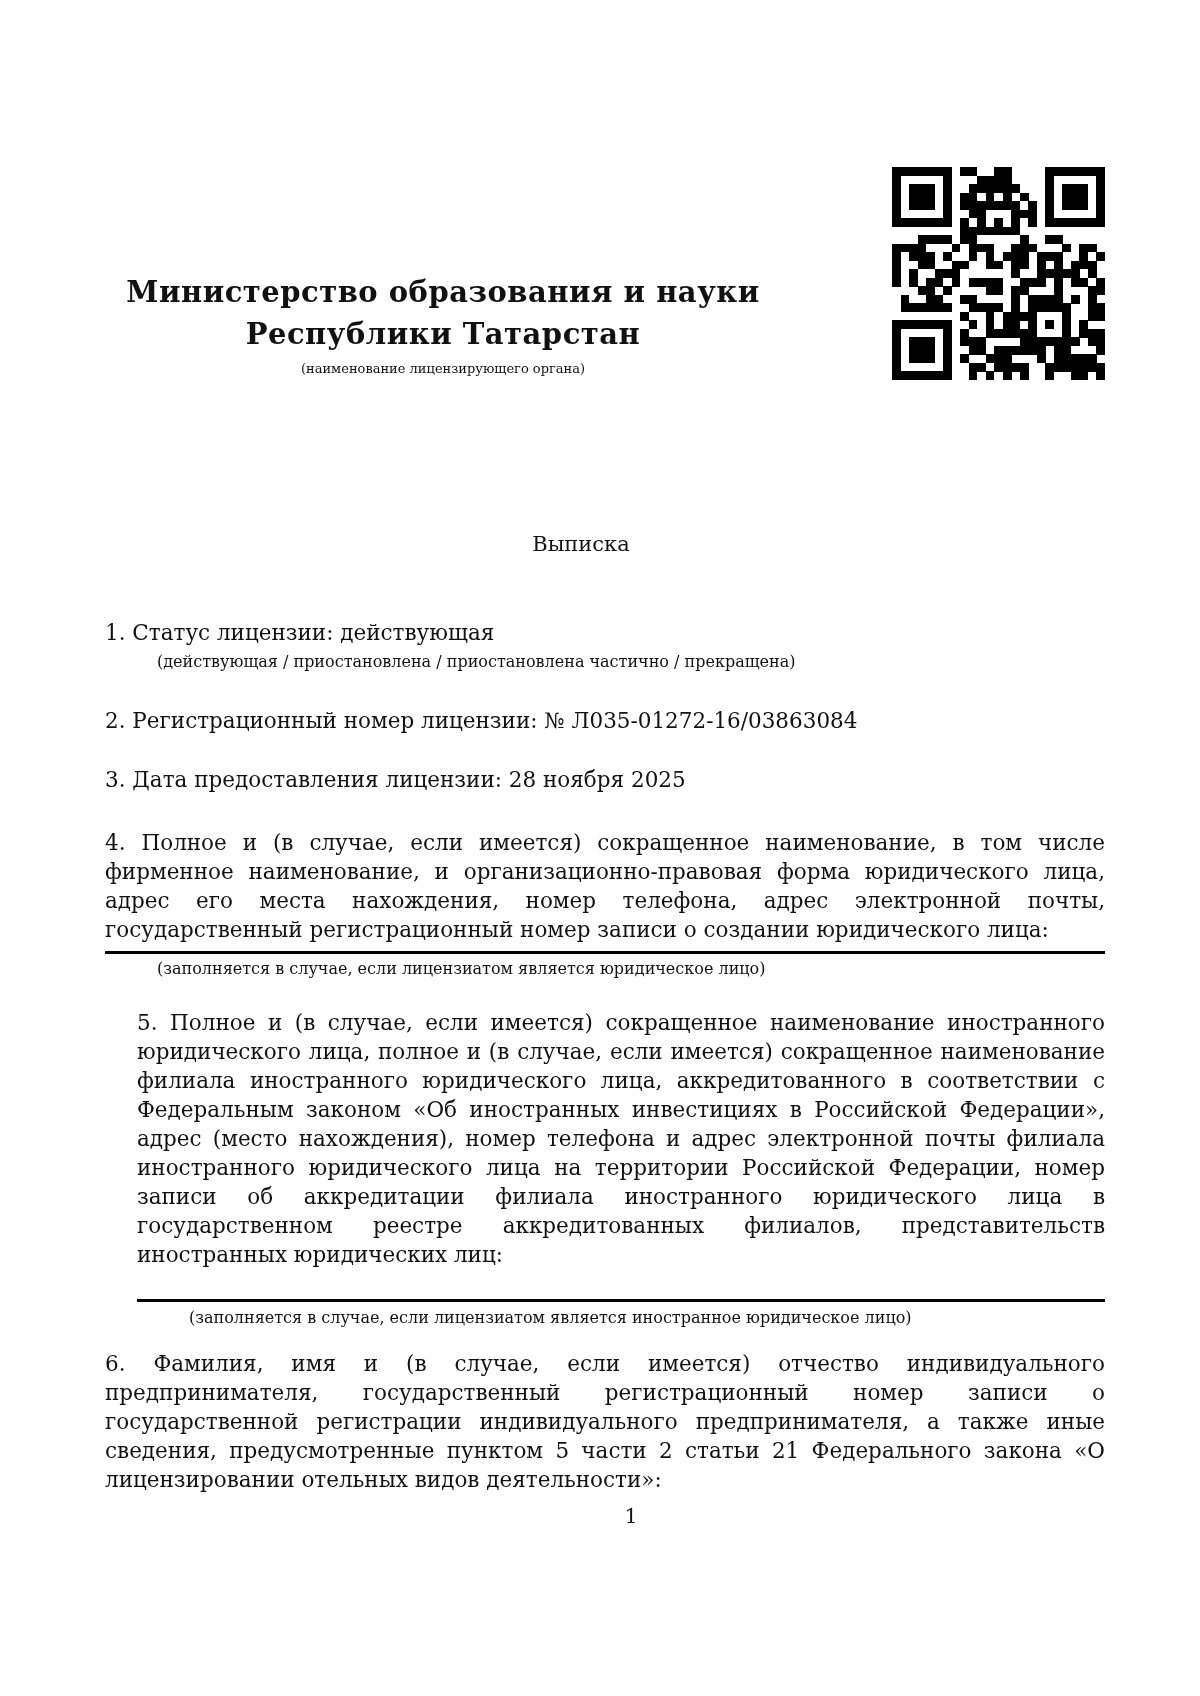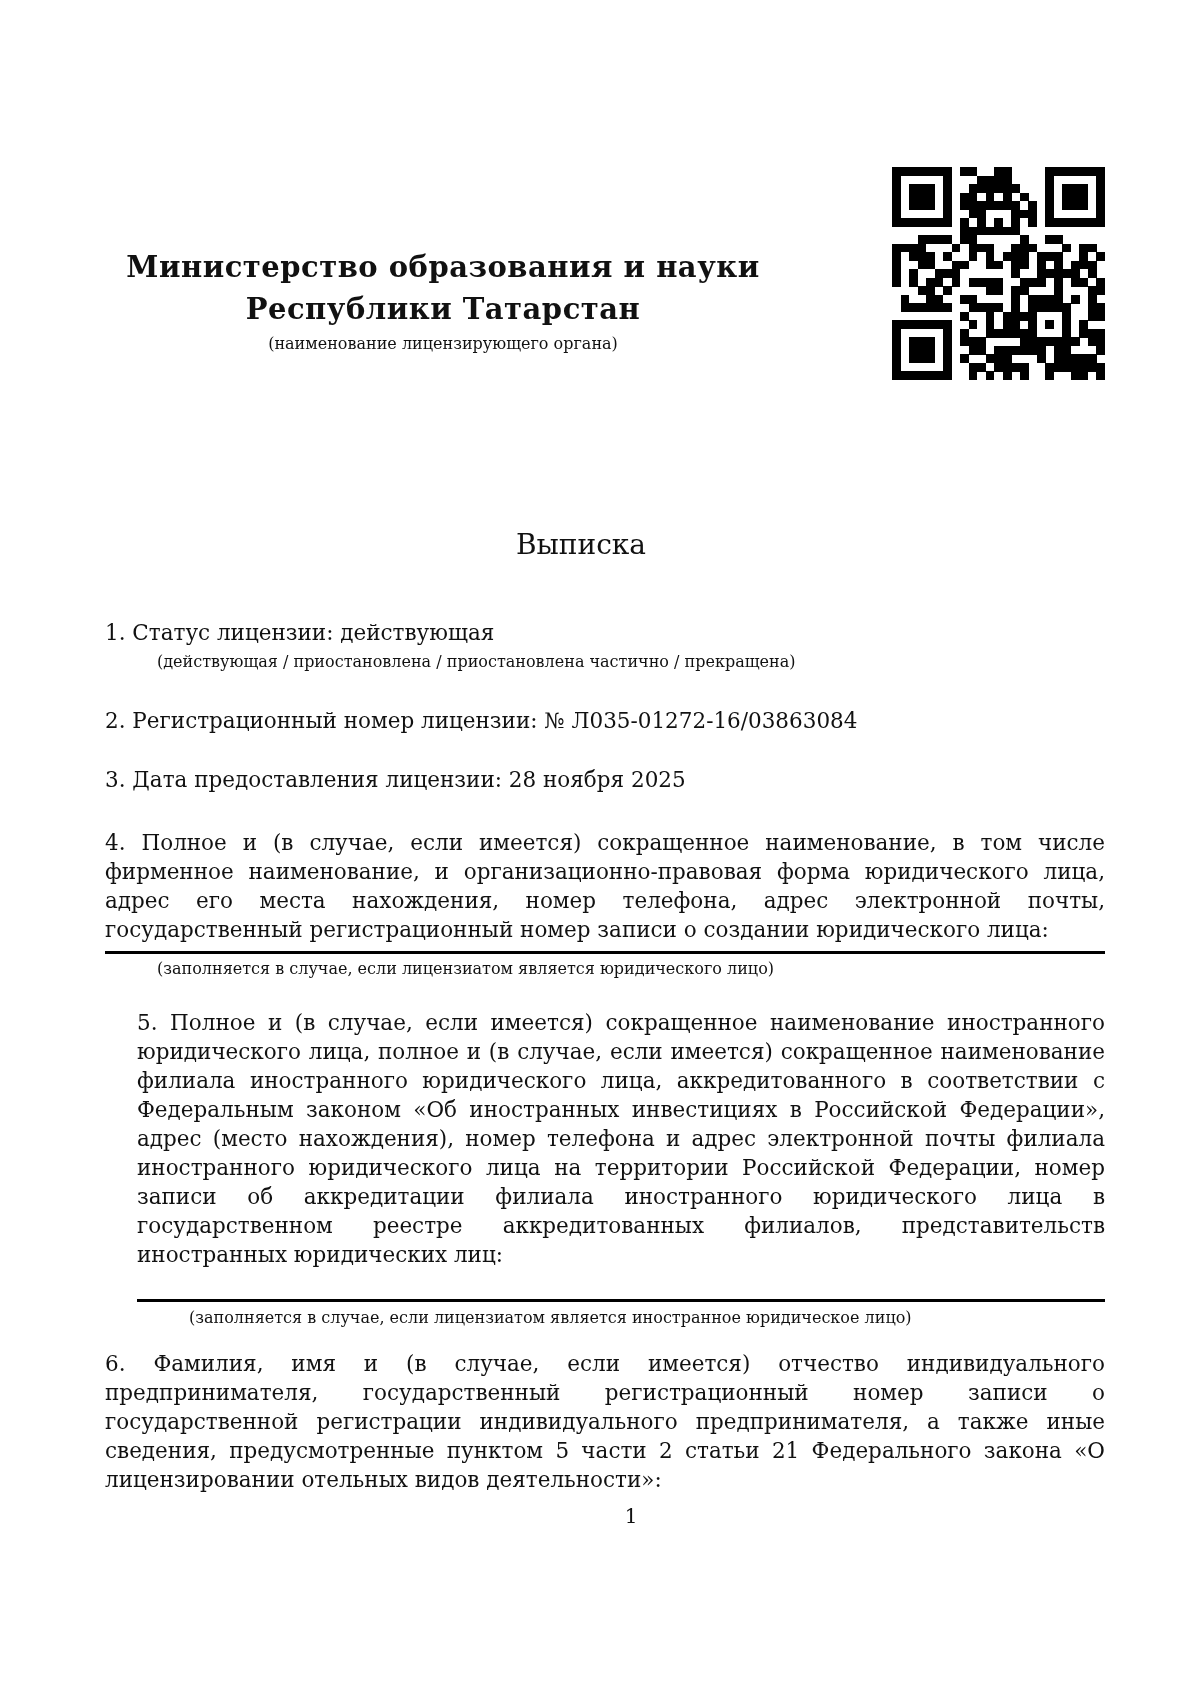--- a/index.html
+++ b/index.html
@@ -10,29 +10,29 @@
   }
   .page {
     position: relative;
     width: 1200px;
     height: 1696px;
     background: #ffffff;
     overflow: hidden;
     padding: 0 95px 0 105px;
   }
   
-  .header { display: flex; align-items: center; padding-top: 167px; }
+  .header { display: flex; align-items: flex-end; padding-top: 167px; }
   .header-text { flex: 1 1 auto; padding-top: 54px; padding-right: 111px; text-align: center; }
   .ministry-name { margin: 0; font-size: 29px; font-weight: bold; line-height: 42px; letter-spacing: 0.5px; }
   .ministry-name span { display: block; }
-  .ministry-caption { font-size: 16px; line-height: 22px; margin-top: 3px; }
+  .ministry-caption { font-size: 13px; line-height: 22px; margin-top: 3px; }
   .qr-box { flex: 0 0 auto; width: 213px; height: 213px; }
   .qr-box svg { display: block; width: 213px; height: 213px; }
   
-  .doc-title { margin-top: 150px; text-align: center; padding-right: 48px; font-size: 28px; line-height: 29px; }
+  .doc-title { margin-top: 150px; text-align: center; padding-right: 48px; font-size: 21px; line-height: 29px; }
   .doc-title div { display: block; }
   
   .body-text { font-size: 21.5px; line-height: 29px; text-align: justify; margin: 0; }
   .single-line { text-align: left; margin-top: 20px; }
   .sub-caption { font-size: 16px; line-height: 22px; padding-left: 52px; }
   .rule { border: none; border-top: 3px solid #000; margin: 0; width: 100%; }
   .section { margin: 0; }
   #item-1 { margin-top: 59px; }
   #item-1 .sub-caption { margin-top: 4px; }
   #item-2 { margin-top: 33px; }
@@ -423,21 +423,21 @@
     <p class="body-text single-line">2. Регистрационный номер лицензии: № Л035-01272-16/03863084</p>
   </div>
 
   <div class="section" id="item-3">
     <p class="body-text single-line">3. Дата предоставления лицензии: 28 ноября 2025</p>
   </div>
 
   <div class="section" id="item-4">
     <p class="body-text">4. Полное и (в случае, если имеется) сокращенное наименование, в том числе фирменное наименование, и организационно-правовая форма юридического лица, адрес его места нахождения, номер телефона, адрес электронной почты, государственный регистрационный номер записи о создании юридического лица:</p>
     <hr class="rule" id="rule-1">
-    <div class="sub-caption">(заполняется в случае, если лицензиатом является юридического лицо)</div>
+    <div class="sub-caption">(заполняется в случае, если лицензиатом является юридическое лицо)</div>
   </div>
 
   <div class="section" id="item-5">
     <p class="body-text">5. Полное и (в случае, если имеется) сокращенное наименование иностранного юридического лица, полное и (в случае, если имеется) сокращенное наименование филиала иностранного юридического лица, аккредитованного в соответствии с Федеральным законом «Об иностранных инвестициях в Российской Федерации», адрес (место нахождения), номер телефона и адрес электронной почты филиала иностранного юридического лица на территории Российской Федерации, номер записи об аккредитации филиала иностранного юридического лица в государственном реестре аккредитованных филиалов, представительств иностранных юридических лиц:</p>
     <hr class="rule" id="rule-2">
     <div class="sub-caption">(заполняется в случае, если лицензиатом является иностранное юридическое лицо)</div>
   </div>
 
   <div class="section" id="item-6">
     <p class="body-text">6. Фамилия, имя и (в случае, если имеется) отчество индивидуального предпринимателя, государственный регистрационный номер записи о государственной регистрации индивидуального предпринимателя, а также иные сведения, предусмотренные пунктом 5 части 2 статьи 21 Федерального закона «О лицензировании отельных видов деятельности»:</p>

